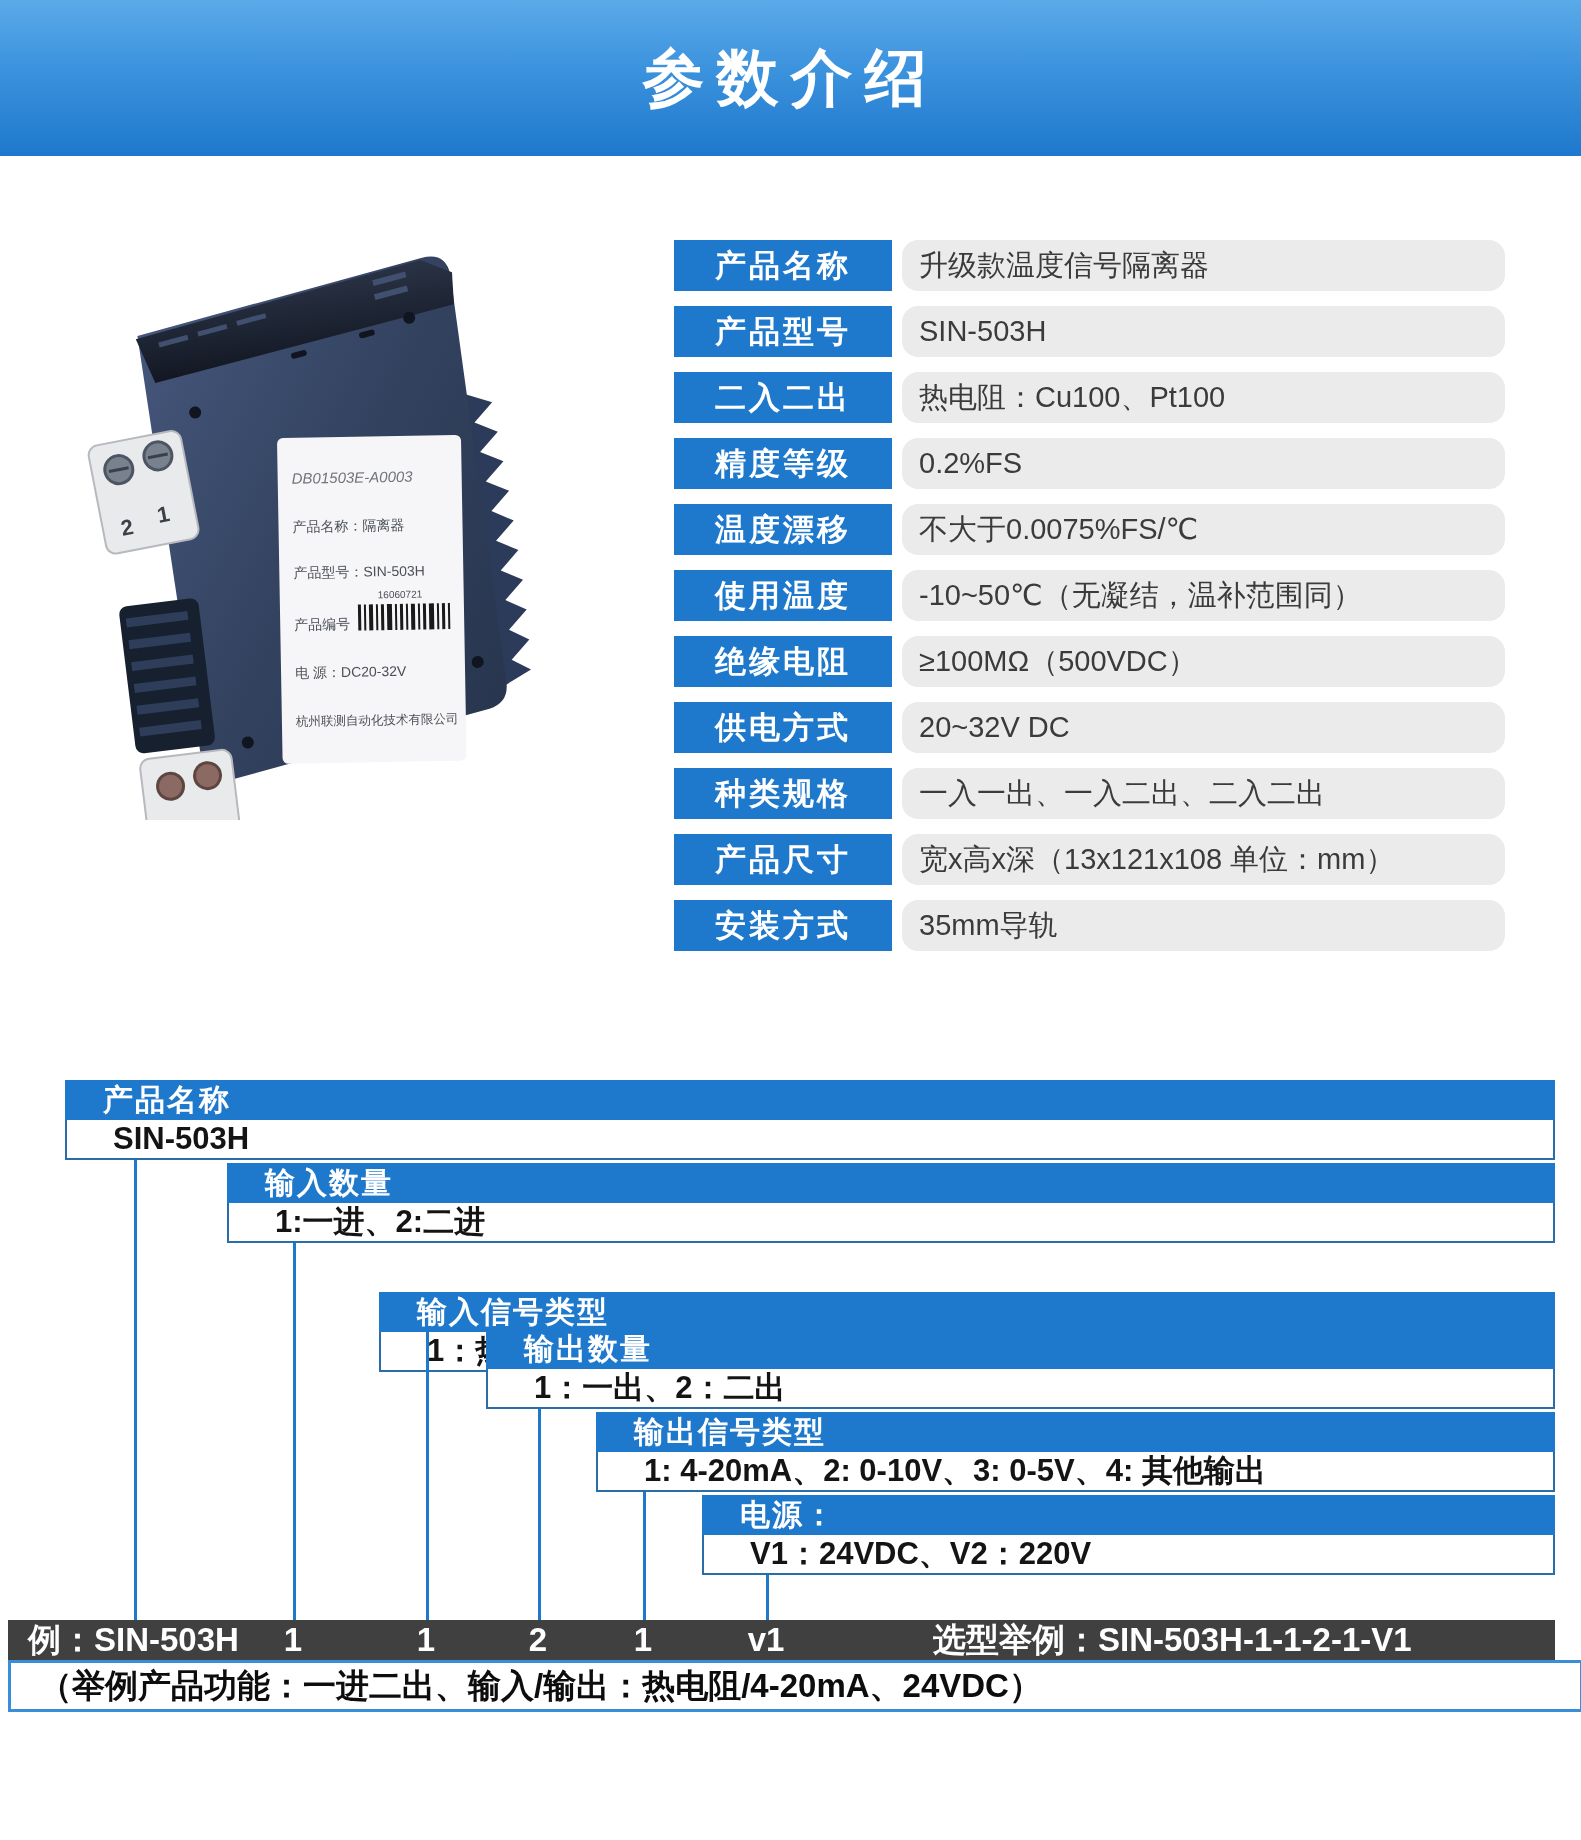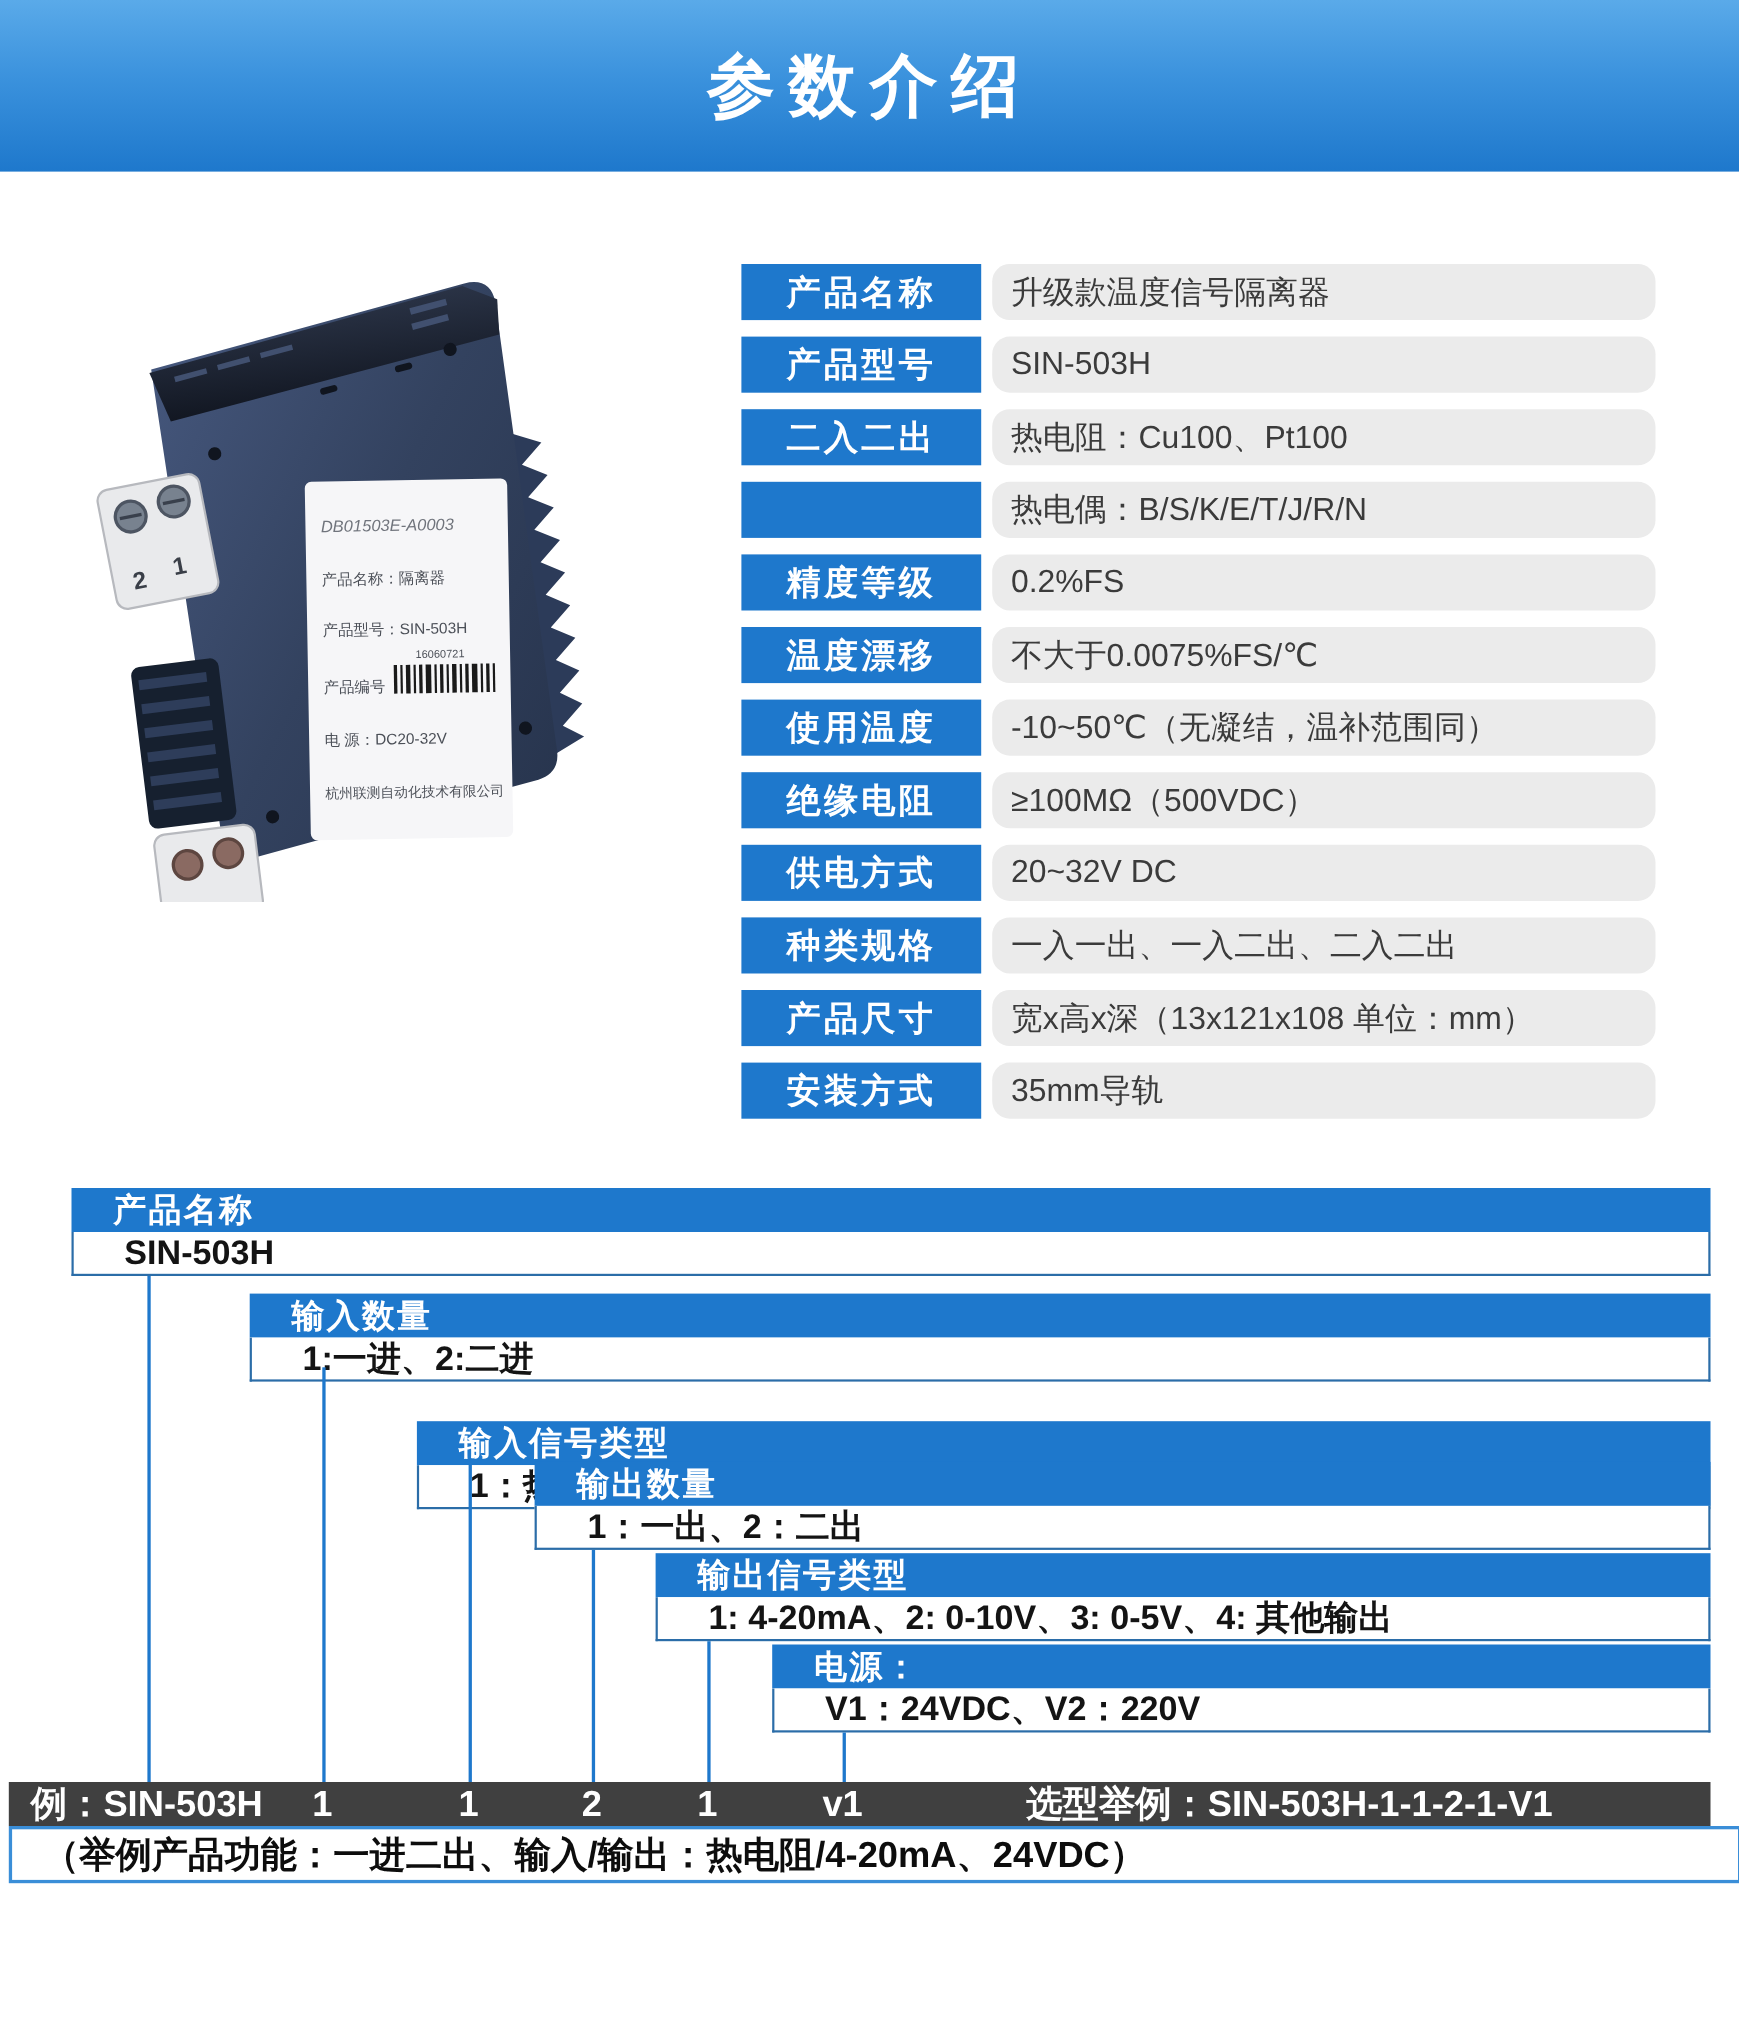--- a/index.html
+++ b/index.html
@@ -154,24 +154,20 @@
     </div>
     <div class="spec-row">
       <div class="spec-label">产品型号</div>
       <div class="spec-value">SIN-503H</div>
     </div>
     <div class="spec-row">
       <div class="spec-label">二入二出</div>
       <div class="spec-value">热电阻：Cu100、Pt100</div>
     </div>
     <div class="spec-row">
-      <div class="spec-label"></div>
-      <div class="spec-value">热电偶：B/S/K/E/T/J/R/N</div>
-    </div>
-    <div class="spec-row">
       <div class="spec-label">精度等级</div>
       <div class="spec-value">0.2%FS</div>
     </div>
     <div class="spec-row">
       <div class="spec-label">温度漂移</div>
       <div class="spec-value">不大于0.0075%FS/℃</div>
     </div>
     <div class="spec-row">
       <div class="spec-label">使用温度</div>
       <div class="spec-value">-10~50℃（无凝结，温补范围同）</div>
@@ -195,21 +191,21 @@
     <div class="spec-row">
       <div class="spec-label">安装方式</div>
       <div class="spec-value">35mm导轨</div>
     </div>
   </div>
 
   <div class="level" style="left:65px;top:1080px;width:1490px;">
     <div class="bar">产品名称</div>
     <div class="val">SIN-503H</div>
   </div>
-  <div class="level" style="left:227px;top:1163px;width:1328px;margin-top:13px;">
+  <div class="level" style="left:227px;top:1163px;width:1328px;">
     <div class="bar">输入数量</div>
     <div class="val">1:一进、2:二进</div>
   </div>
   <div class="level" style="left:379px;top:1292px;width:1176px;">
     <div class="bar">输入信号类型</div>
     <div class="val">1：热电阻、2：热电偶</div>
   </div>
   <div class="level" style="left:486px;top:1329px;width:1069px;">
     <div class="bar">输出数量</div>
     <div class="val">1：一出、2：二出</div>

